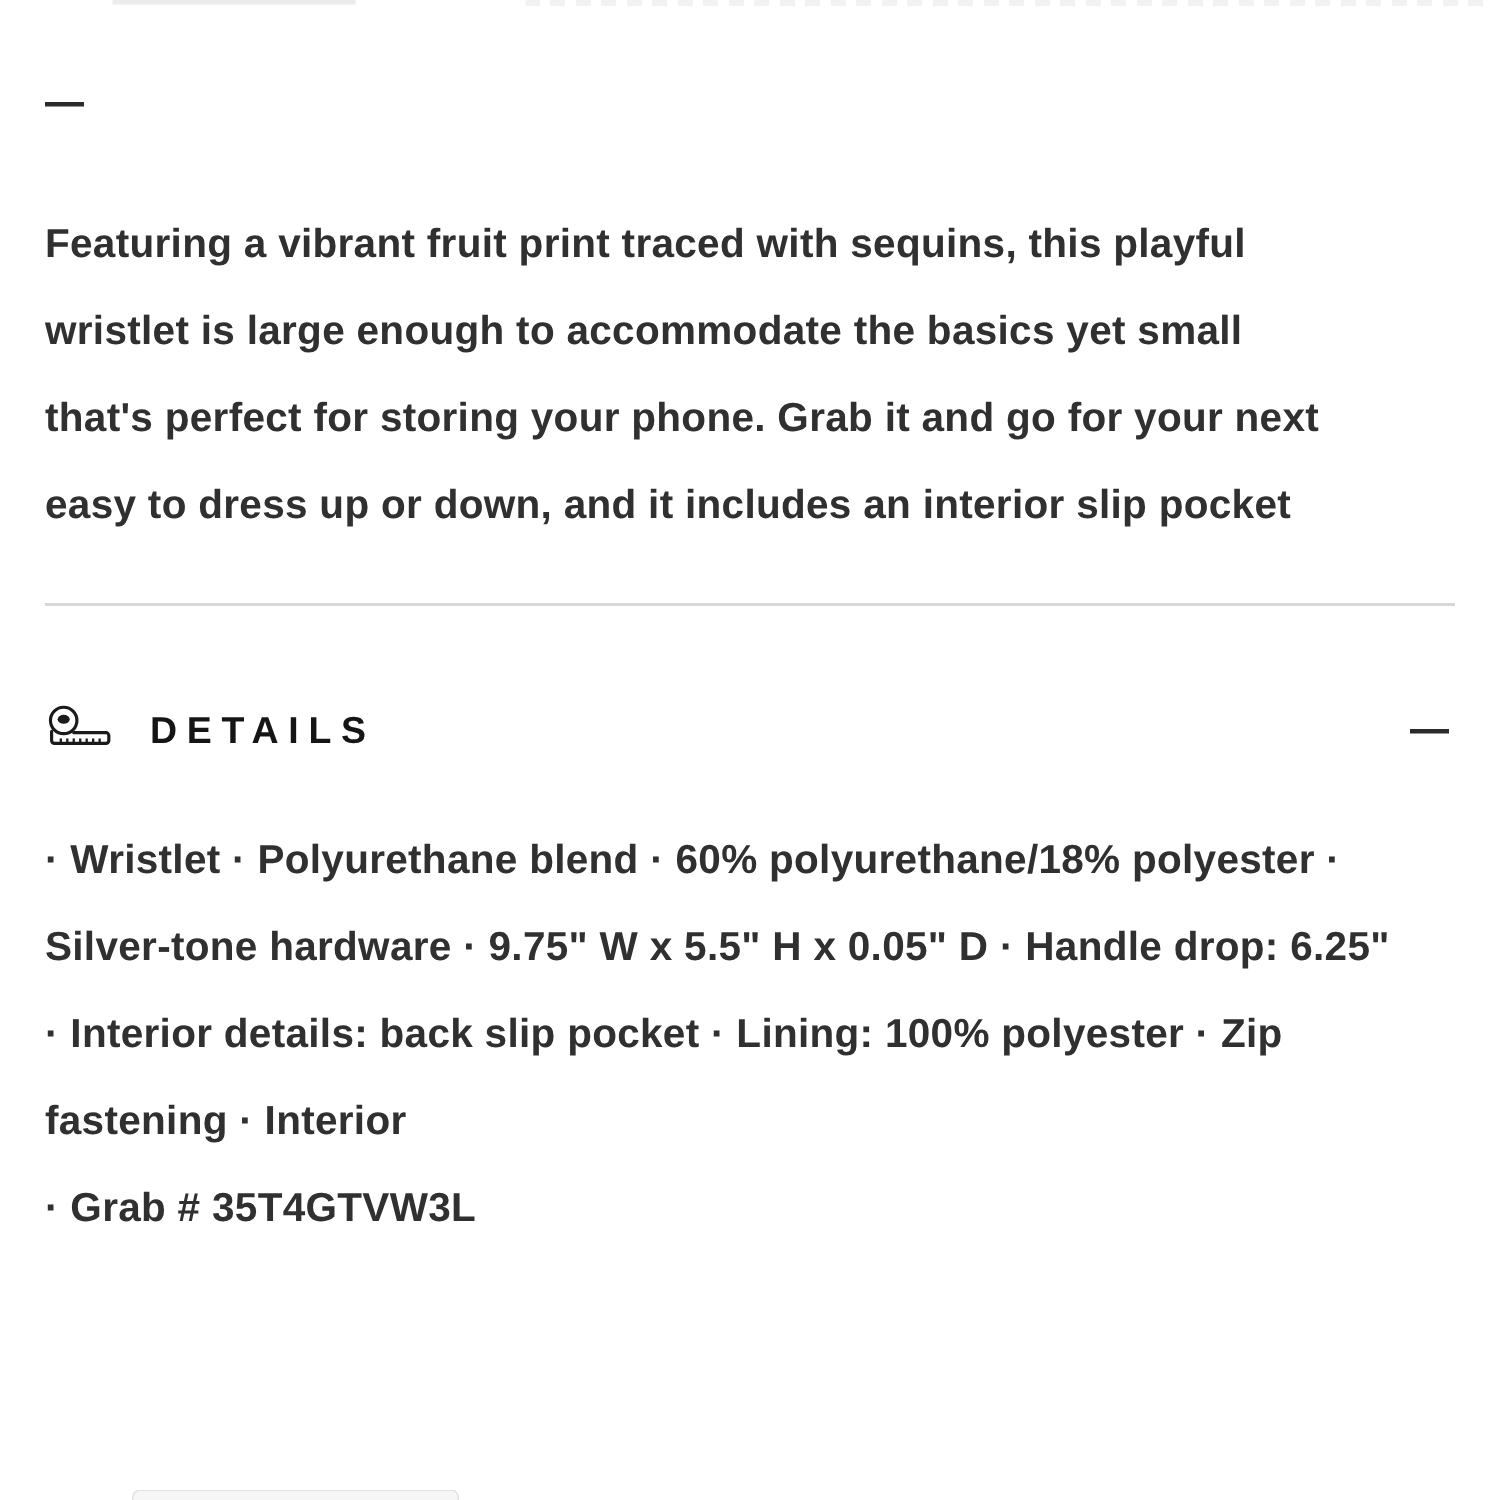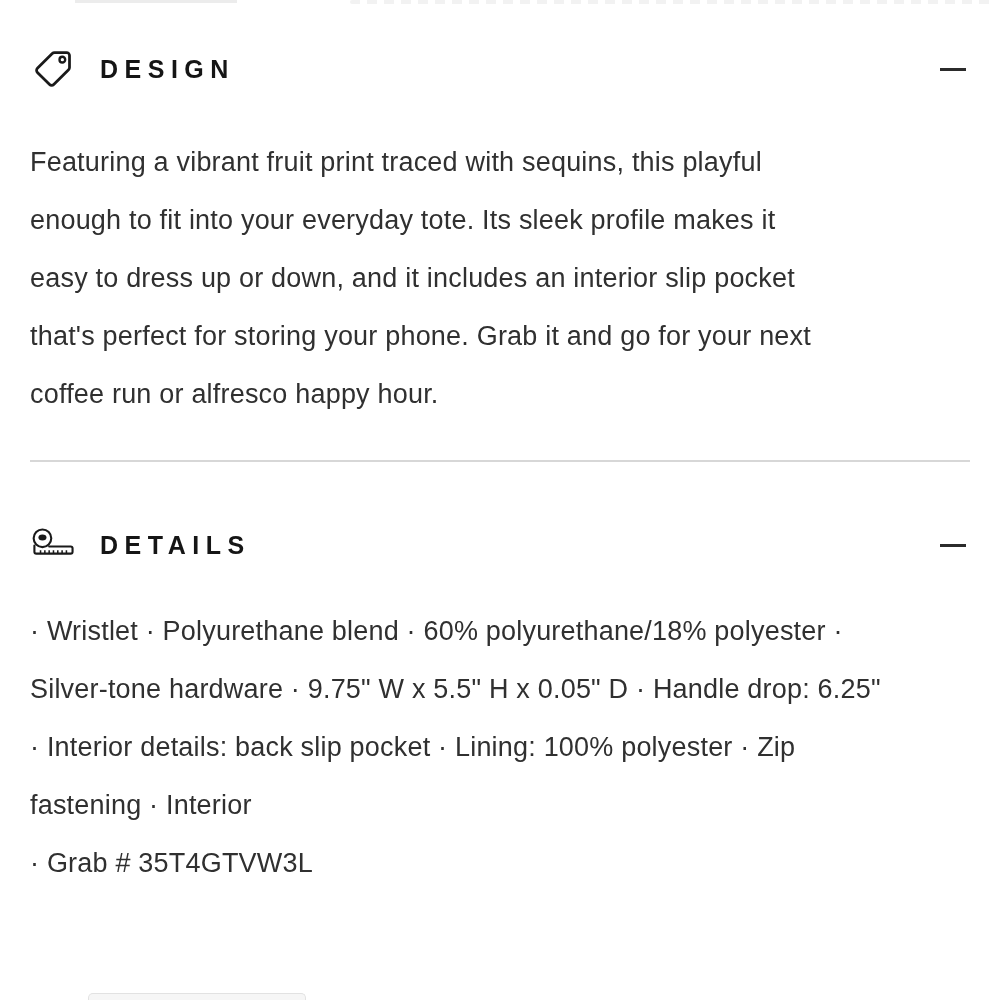--- a/index.html
+++ b/index.html
@@ -28,21 +28,21 @@
   .acc-title {
     font-size: 25px; font-weight: 700; letter-spacing: 6.5px; color: #151515;
   }
   .icon-box { width: 46px; height: 46px; display: flex; align-items: center; justify-content: center; }
   .minus-bar { width: 26px; height: 3px; background: #2b2b2b; margin-right: 4px; }
 
   .design-header { margin-top: 41px; }
   .design-body { margin-top: 36px; }
 
   .body-line {
-    font-size: 27px; font-weight: 400; line-height: 58px; color: #303030;
+    font-size: 27px; font-weight: 700; line-height: 58px; color: #303030;
     letter-spacing: 0.2px; white-space: nowrap;
   }
 
   .divider {
     margin-top: 37px; height: 2px; background: #d7d7d7; width: 940px;
   }
 
   .details-header { margin-top: 55px; justify-content: space-between; }
   .details-body { margin-top: 29px; }
 
@@ -57,40 +57,28 @@
 </style>
 </head>
 <body>
 
 <div class="page">
 
   <div class="artifact-top-solid"></div>
   <div class="artifact-top-dashed"></div>
 
   <div class="acc-header design-header">
-    <div class="acc-header-left">
-      <span class="icon-box">
-        <svg width="44" height="44" viewBox="0 0 24 24" fill="none">
-          <g transform="scale(-1,1) translate(-24,0)">
-            <path d="M11.2 3 H4.6 C3.7 3 3 3.7 3 4.6 V11.2 C3 11.66 3.18 12.08 3.5 12.4 L11.6 20.5 C12.22 21.12 13.24 21.12 13.86 20.5 L20.5 13.86 C21.12 13.24 21.12 12.22 20.5 11.6 L12.4 3.5 C12.08 3.18 11.66 3 11.2 3 Z" stroke="#1a1a1a" stroke-width="1.5" stroke-linejoin="round"></path>
-            <circle cx="6.9" cy="6.9" r="1.55" stroke="#1a1a1a" stroke-width="1.3"></circle>
-          </g>
-        </svg>
-      </span>
-      <span class="acc-title">DESIGN</span>
-    </div>
     <div class="minus-bar"></div>
   </div>
 
   <div class="design-body">
     <div class="body-line">Featuring a vibrant fruit print traced with sequins, this playful</div>
-    <div class="body-line">enough to fit into your everyday tote. Its sleek profile makes it</div>
+    <div class="body-line">wristlet is large enough to accommodate the basics yet small</div>
+    <div class="body-line">that's perfect for storing your phone. Grab it and go for your next</div>
     <div class="body-line">easy to dress up or down, and it includes an interior slip pocket</div>
-    <div class="body-line">that's perfect for storing your phone. Grab it and go for your next</div>
-    <div class="body-line">coffee run or alfresco happy hour.</div>
   </div>
 
   <div class="divider"></div>
 
   <div class="acc-header details-header">
     <div class="acc-header-left">
       <span class="icon-box">
         <svg width="46" height="40" viewBox="0 0 48 40" fill="none">
           <circle cx="13" cy="13" r="9.2" stroke="#1a1a1a" stroke-width="2.2"></circle>
           <ellipse cx="13" cy="12.2" rx="4.2" ry="3.1" fill="#1a1a1a"></ellipse>

